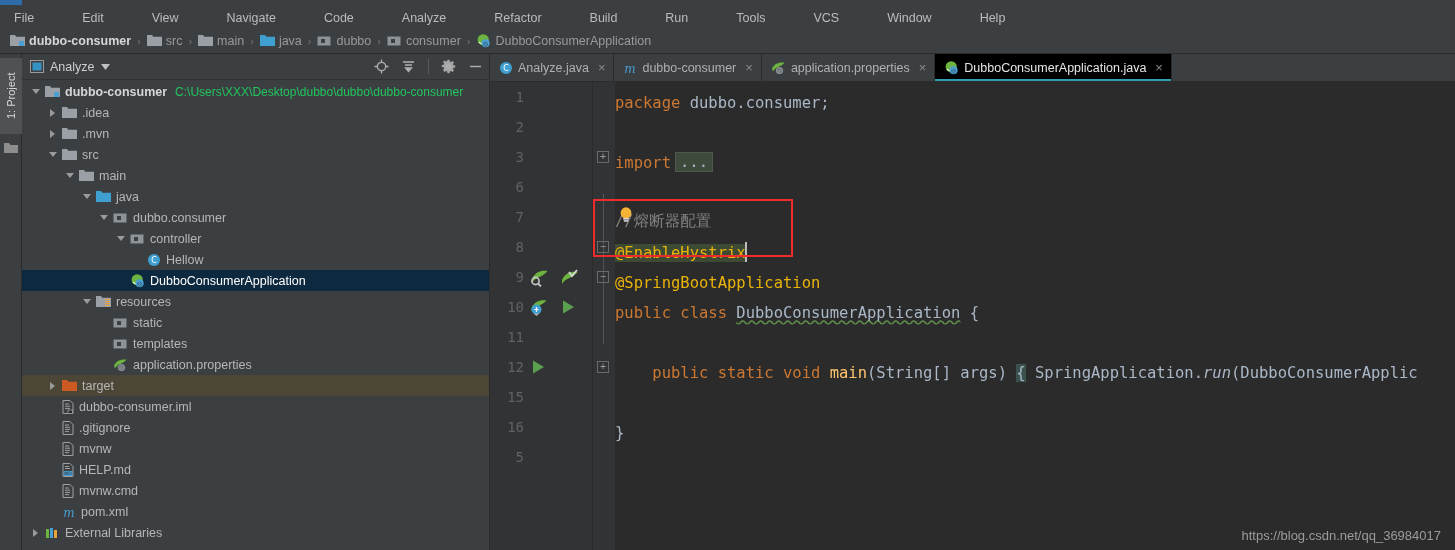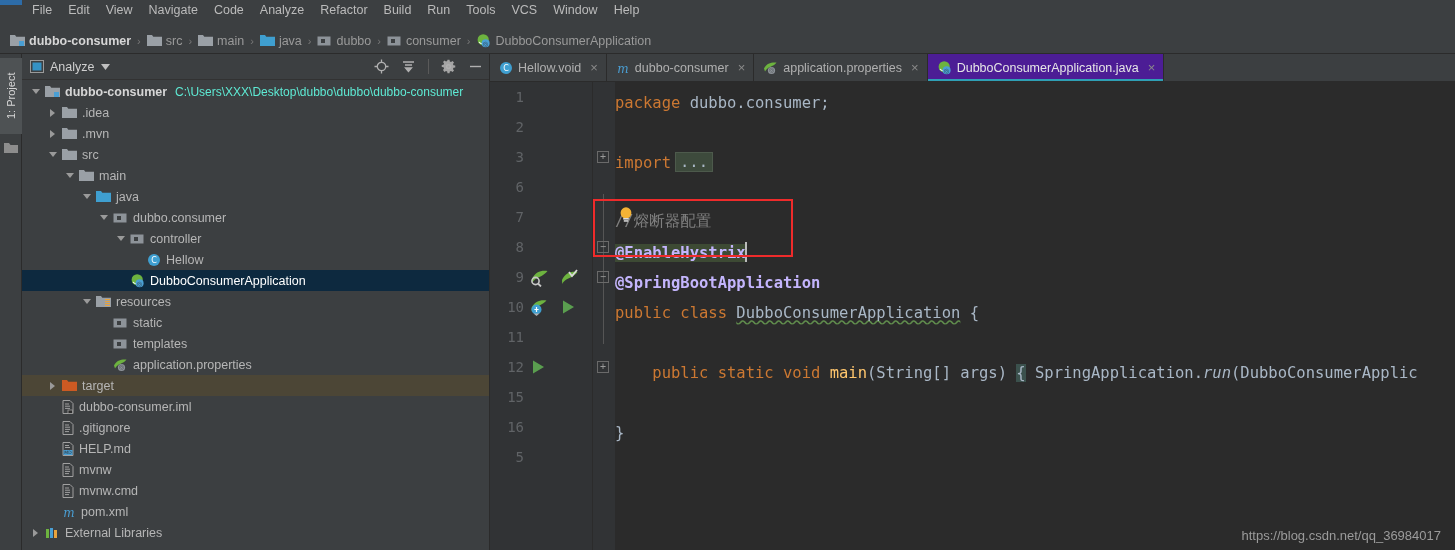--- a/index.html
+++ b/index.html
@@ -9,23 +9,24 @@
     background: #3c3f41;
     font-family: "Liberation Sans", sans-serif;
     -webkit-font-smoothing: antialiased;
   }
 
   
   #menubar {
     height: 28px;
     background: #3c3f41;
     display: flex;
-    align-items: flex-start;
-    padding-left: 24px;
+    align-items: flex-end;
+    padding-left: 6px;
     position: relative;
+    gap: 32px;
   }
   #menubar .corner-mark {
     position: absolute; left: 0; top: 0;
     width: 22px; height: 5px; background: #2d6ca8;
   }
   .menu-item {
     font-size: 12.5px;
     color: #bbbbbb;
     padding: 3px 8px;
     white-space: nowrap;
@@ -125,40 +126,40 @@
     border-bottom: 4.5px solid transparent;
   }
   .trow .arrow.open::before {
     content: ""; position: absolute; left: 1.5px; top: 4px;
     border-top: 5px solid #9a9a9a;
     border-left: 4.5px solid transparent;
     border-right: 4.5px solid transparent;
   }
   .trow .tico { margin-right: 5px; }
   .trow .tlabel { }
-  .trow .tpath { color: #5eead4; margin-left: 8px; font-size: 12px; }
+  .trow .tpath { color: #22c55e; margin-left: 8px; font-size: 12px; }
   .trow.bold .tlabel { font-weight: bold; color: #d6d6d6; }
 
   
   #editor-area { flex: 1; display: flex; flex-direction: column; background: #2b2b2b; min-width: 0; }
 
   #tabbar {
     height: 28px; background: #3c3f41;
     display: flex; align-items: stretch;
     border-bottom: 1px solid #2b2b2b;
   }
   .etab {
     display: flex; align-items: center; gap: 5px;
     padding: 0 8px 0 9px;
     font-size: 12.5px; color: #b0b0b0;
     border-right: 1px solid #2b2b2b;
     position: relative; cursor: pointer;
     white-space: nowrap;
   }
-  .etab.active { background: #4c1d95; color: #e6e6e6; }
+  .etab.active { background: #000000; color: #e6e6e6; }
   .etab.active::after {
     content: ""; position: absolute; left: 0; right: 0; bottom: 0;
     height: 2px; background: #2f9fb5;
   }
   .etab .xclose { color: #8a8a8a; font-size: 13px; margin-left: 4px; }
 
   #editor-body { flex: 1; display: flex; position: relative; overflow: hidden; background: #2b2b2b; }
 
   #gutter {
     width: 102px; flex: 0 0 102px;
@@ -206,21 +207,21 @@
     border: 1px solid #6a6a6a;
     color: #9a9a9a; font-size: 10px; line-height: 10px;
     text-align: center;
     font-family: "DejaVu Sans Mono", monospace;
     cursor: pointer;
   }
   .fold-marker.minus { border-radius: 0; }
 
   
   .kw      { color: #cc7832; }
-  .anno    { color: #c4b5fd; font-weight: bold; }
+  .anno    { color: #eab308; }
   .plain   { color: #a9b7c6; }
   .cmt     { color: #808080; }
   .mth     { color: #ffc66d; }
   .mthi    { color: #a9b7c6; font-style: italic; }
   .punct   { color: #a9b7c6; }
   .squiggle {
     text-decoration: underline wavy #5f8c4c;
     text-decoration-skip-ink: none;
   }
 
@@ -522,33 +523,33 @@
           <span class="ico tico"><svg width="12" height="14" viewBox="0 0 12 14">
               <path d="M1 0.5h7l3 3v10H1z" fill="none" stroke="#a0a0a0" stroke-width="1"></path>
               <path d="M3 4h4M3 6.2h5M3 8.4h5M3 10.6h4" stroke="#a0a0a0" stroke-width="1"></path>
             </svg></span>
           <span class="tlabel">.gitignore</span>
         </div>
         <div class="trow" style="padding-left: 25px;">
           <span class="arrow"></span>
           <span class="ico tico"><svg width="12" height="14" viewBox="0 0 12 14">
               <path d="M1 0.5h7l3 3v10H1z" fill="none" stroke="#a0a0a0" stroke-width="1"></path>
+              <path d="M3 4h4M3 6.2h5M3 8.4h5M3 10.6h4" stroke="#a0a0a0" stroke-width="1"></path>
+            </svg></span>
+          <span class="tlabel">mvnw</span>
+        </div>
+        <div class="trow" style="padding-left: 25px;">
+          <span class="arrow"></span>
+          <span class="ico tico"><svg width="12" height="14" viewBox="0 0 12 14">
+              <path d="M1 0.5h7l3 3v10H1z" fill="none" stroke="#a0a0a0" stroke-width="1"></path>
               <path d="M3 3.5h4M3 5.5h5" stroke="#a0a0a0" stroke-width="1"></path>
               <rect x="1.5" y="8" width="9" height="5" fill="#4a9fd4"></rect>
               <text x="6" y="12.2" font-size="4.5" fill="#2b2b2b" text-anchor="middle" font-family="DejaVu Sans, sans-serif">MD</text>
             </svg></span>
           <span class="tlabel">HELP.md</span>
-        </div>
-        <div class="trow" style="padding-left: 25px;">
-          <span class="arrow"></span>
-          <span class="ico tico"><svg width="12" height="14" viewBox="0 0 12 14">
-              <path d="M1 0.5h7l3 3v10H1z" fill="none" stroke="#a0a0a0" stroke-width="1"></path>
-              <path d="M3 4h4M3 6.2h5M3 8.4h5M3 10.6h4" stroke="#a0a0a0" stroke-width="1"></path>
-            </svg></span>
-          <span class="tlabel">mvnw</span>
         </div>
         <div class="trow" style="padding-left: 25px;">
           <span class="arrow"></span>
           <span class="ico tico"><svg width="12" height="14" viewBox="0 0 12 14">
               <path d="M1 0.5h7l3 3v10H1z" fill="none" stroke="#a0a0a0" stroke-width="1"></path>
               <path d="M3 4h4M3 6.2h5M3 8.4h5M3 10.6h4" stroke="#a0a0a0" stroke-width="1"></path>
             </svg></span>
           <span class="tlabel">mvnw.cmd</span>
         </div>
         <div class="trow" style="padding-left: 25px;">
@@ -570,21 +571,21 @@
       </div>
   </div>
 
   <div id="editor-area">
     <div id="tabbar">
         <div class="etab">
           <span class="ico"><svg width="14" height="14" viewBox="0 0 14 14">
               <circle cx="7" cy="7" r="6" fill="#3f9fd0"></circle>
               <text x="7" y="10.4" font-size="8" fill="#ffffff" text-anchor="middle" font-family="DejaVu Sans, sans-serif">C</text>
             </svg></span>
-          <span>Hellow.void</span>
+          <span>Analyze.java</span>
           <span class="xclose">×</span>
         </div>
         <div class="etab">
           <span class="ico"><svg width="14" height="14" viewBox="0 0 14 14">
               <text x="7" y="11.5" font-size="12" fill="#4a9fd4" text-anchor="middle" font-style="italic" font-family="DejaVu Serif, serif">m</text>
             </svg></span>
           <span>dubbo-consumer</span>
           <span class="xclose">×</span>
         </div>
         <div class="etab">

